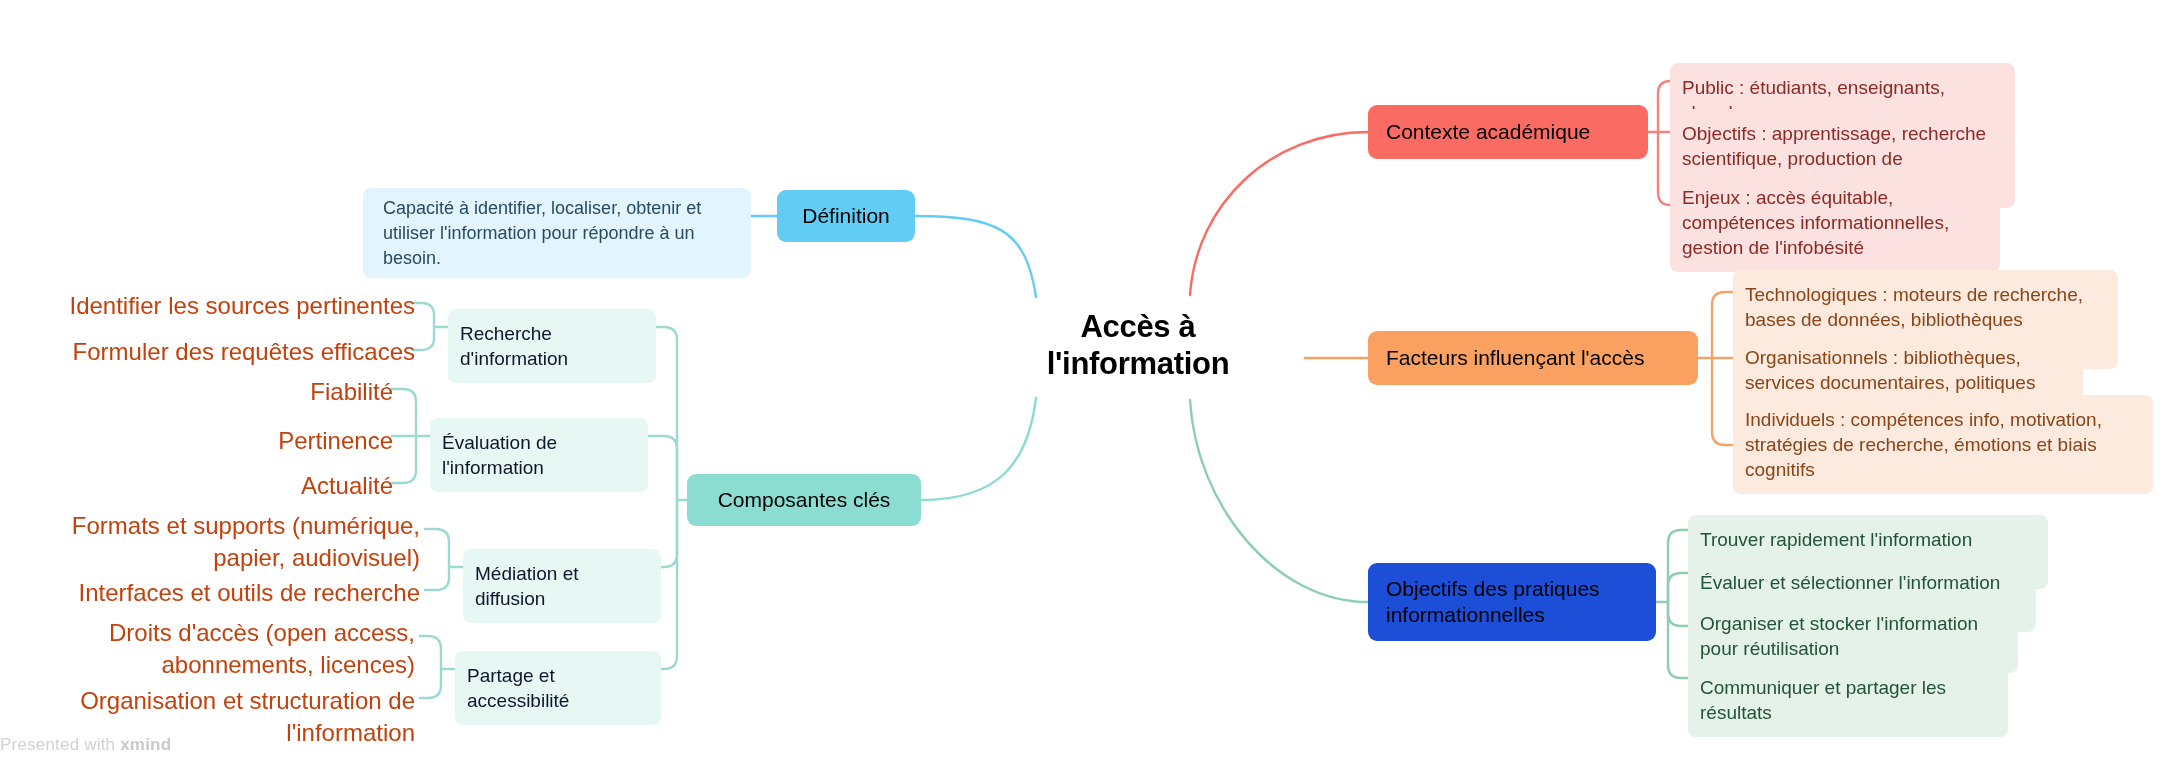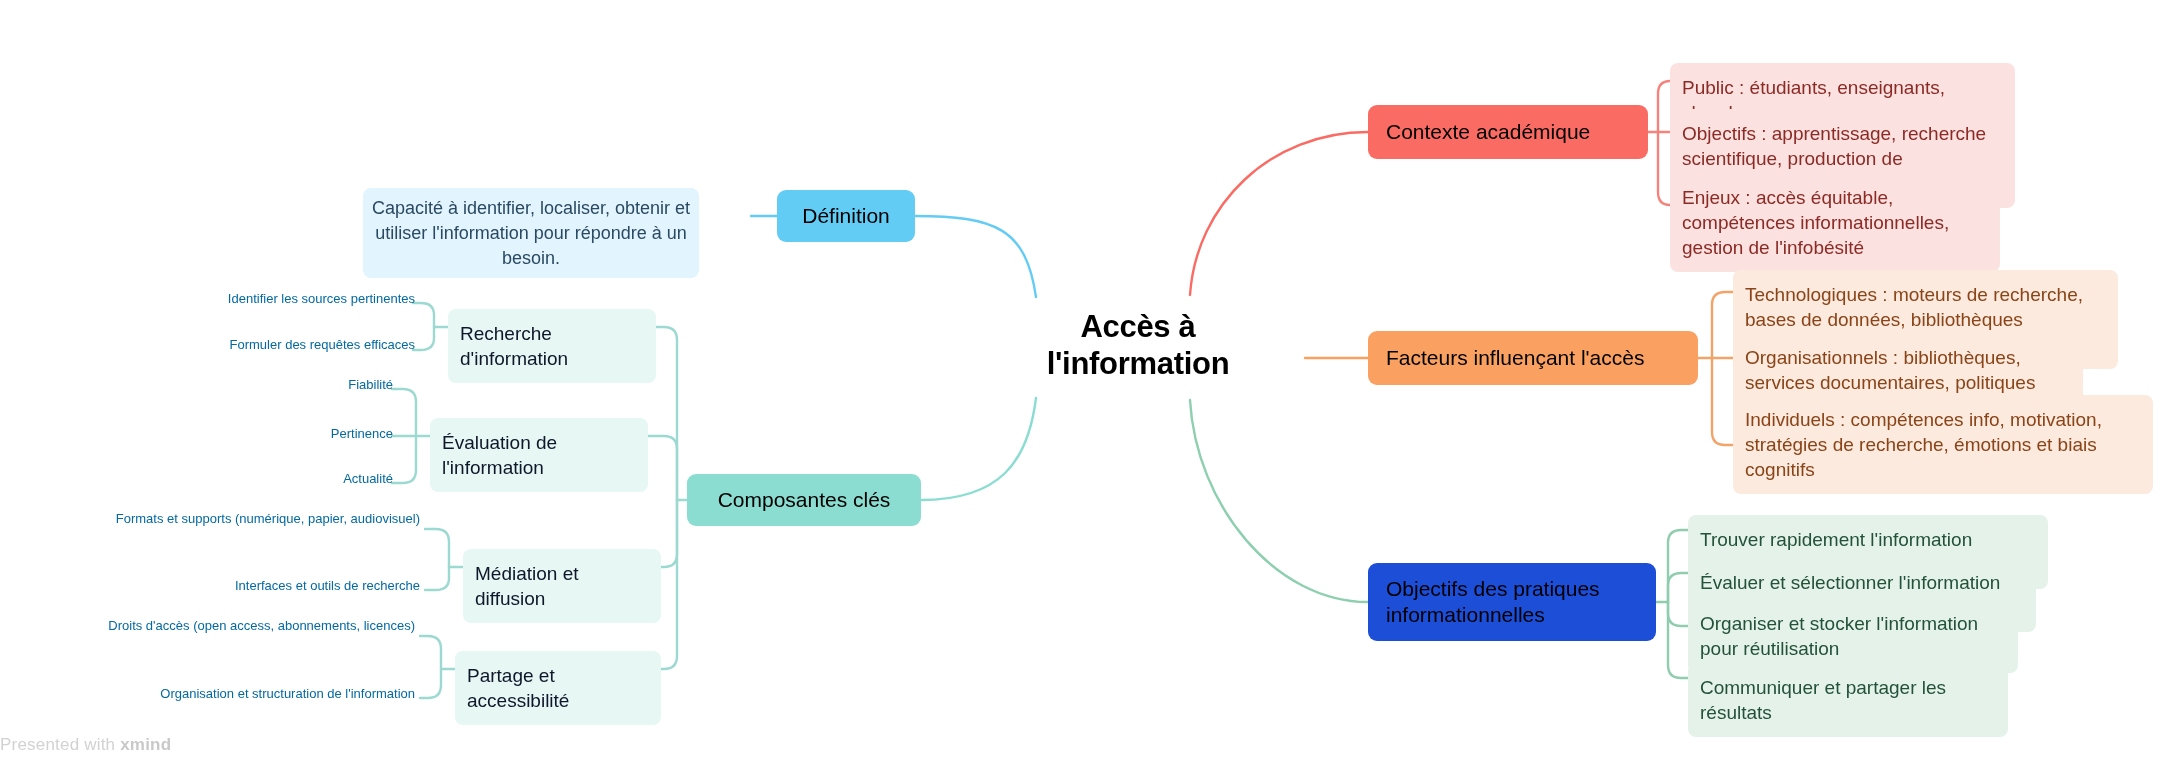--- a/index.html
+++ b/index.html
@@ -57,26 +57,26 @@
   #sub-organiser{left:1688px;top:599px;width:330px;}
   #sub-communiquer{left:1688px;top:663px;width:320px;}
 
   
   #sub-recherche{left:448px;top:309px;width:208px;}
   #sub-evaluation{left:430px;top:418px;width:218px;}
   #sub-mediation{left:463px;top:549px;width:198px;}
   #sub-partage{left:455px;top:651px;width:206px;}
 
   
-  #note-definition{left:363px;top:188px;width:336px;padding:8px 4px;font-size:18px;line-height:1.38;text-align:center;}
+  #note-definition{left:363px;top:188px;width:388px;padding:8px 20px;font-size:18px;line-height:1.38;}
 
   
   .leaf{
     position:absolute;box-sizing:border-box;
-    font-size:13px;line-height:1.34;color:#0369a1;text-align:right;
+    font-size:24px;line-height:1.34;color:#c2410c;text-align:right;
   }
   #leaf-identifier{left:60px;top:290px;width:355px;}
   #leaf-formuler{left:60px;top:336px;width:355px;}
   #leaf-fiabilite{left:60px;top:376px;width:333px;}
   #leaf-pertinence{left:60px;top:425px;width:333px;}
   #leaf-actualite{left:60px;top:470px;width:333px;}
   #leaf-formats{left:60px;top:510px;width:360px;}
   #leaf-interfaces{left:60px;top:577px;width:360px;}
   #leaf-droits{left:30px;top:617px;width:385px;}
   #leaf-organisation{left:30px;top:685px;width:385px;}

